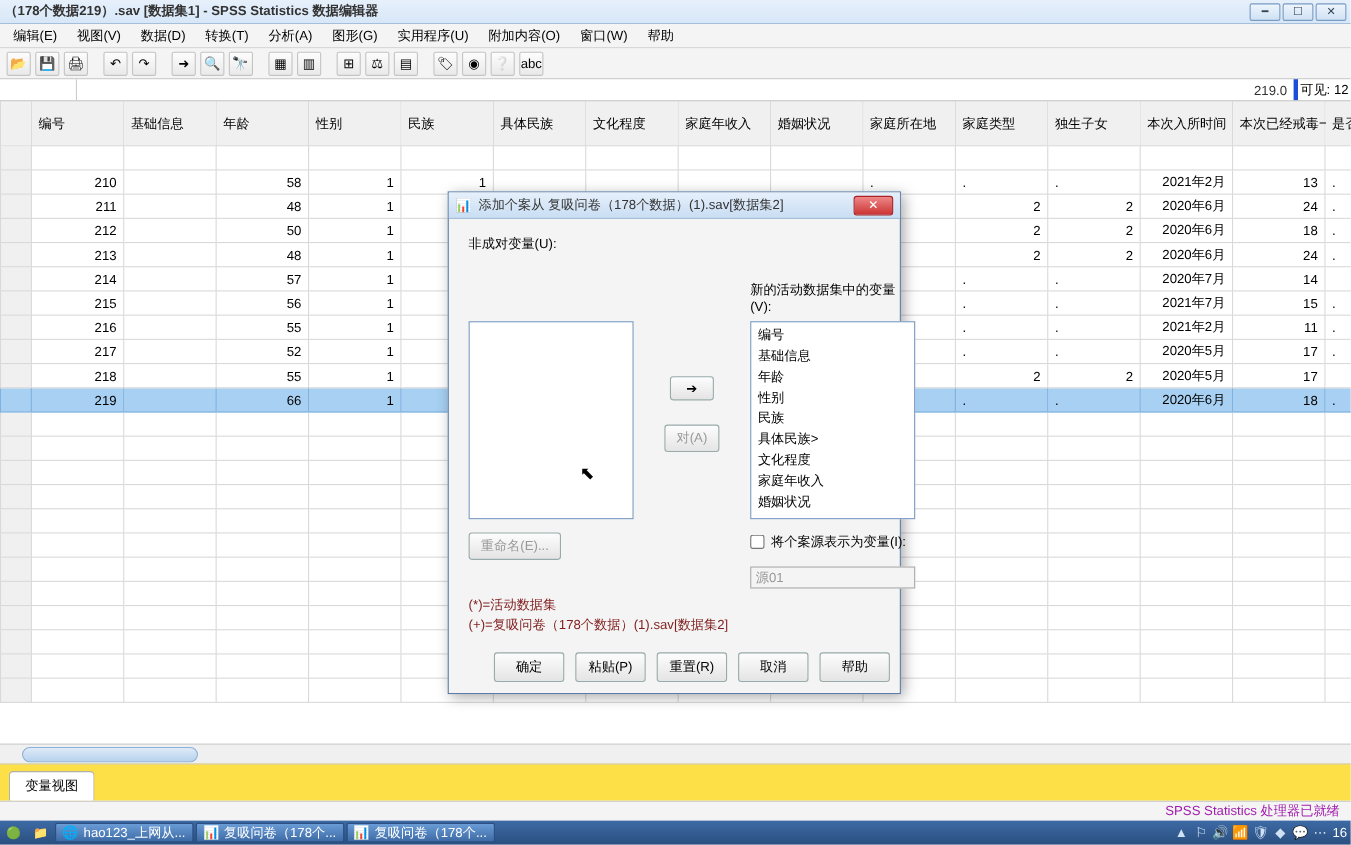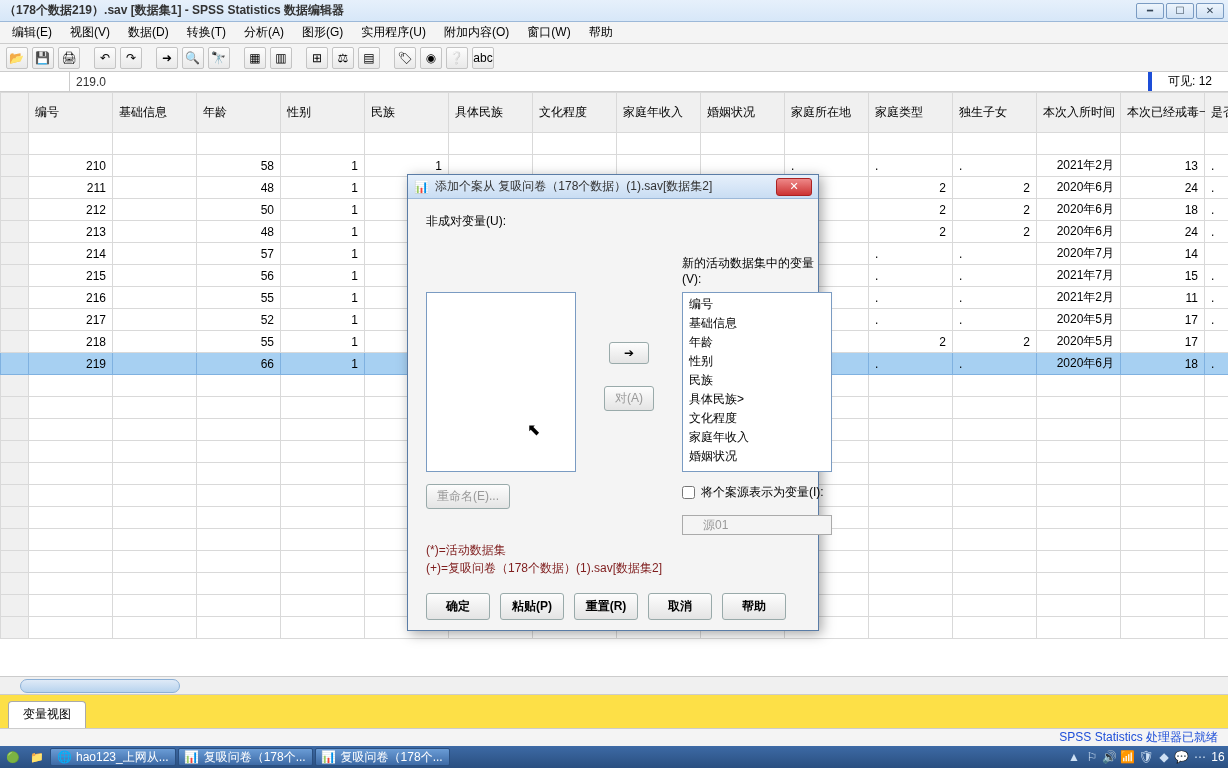--- a/index.html
+++ b/index.html
@@ -10,41 +10,41 @@
 .win-controls { display: flex; gap: 2px; }
 .win-btn { width: 28px; height: 16px; border: 1px solid #7a9bc2; background: linear-gradient(#eef5fc,#cfe1f4); border-radius: 2px; display: flex; align-items: center; justify-content: center; font-size: 10px; color: #345; }
 
 .menubar { height: 22px; background: #f4f4f4; border-bottom: 1px solid #ccc; display: flex; align-items: center; padding: 3px 4px; gap: 2px; }
 .menubar .mi { padding: 2px 8px; cursor: default; }
 
 .toolbar { height: 28px; background: #f4f4f4; border-bottom: 1px solid #ccc; display: flex; align-items: center; padding: 0 6px; gap: 4px; }
 .tbtn { width: 22px; height: 22px; border: 1px solid #c4c4c4; background: linear-gradient(#fdfdfd,#e9e9e9); border-radius: 2px; display: flex; align-items: center; justify-content: center; font-size: 12px; }
 .tsep { width: 6px; }
 
-.formula { height: 20px; display: flex; align-items: center; border-bottom: 1px solid #ccc; }
+.formula { height: 20px; display: flex; align-items: center; border-bottom: 1px solid #ccc; text-align: right; }
 .formula .addr { width: 70px; border-right: 1px solid #ccc; height: 100%; }
 .formula .val { flex: 1; padding: 0 6px; color: #333; }
-.formula .vis { padding: 0 16px; border-left: 4px solid #1d4ed8; height: 100%; display: flex; align-items: center; }
+.formula .vis { padding: 0 2px; border-left: 4px solid #1d4ed8; height: 100%; display: flex; align-items: center; }
 
 .gridarea { position: absolute; top: 92px; left: 0; right: 0; bottom: 92px; overflow: hidden; }
 table { border-collapse: collapse; table-layout: fixed; width: 100%; }
 th, td { border: 1px solid #d9d9d9; height: 22px; padding: 0 6px; text-align: left; white-space: nowrap; }
 th { background: #f0f0f0; font-weight: normal; height: 40px; vertical-align: middle; position: sticky; top: 0; }
 .rowh { width: 28px; background: #f0f0f0; text-align: center; }
 td.num { text-align: right; }
 tr.sel td, tr.sel .rowh { background: #a7d0f2; }
 tr.sel td { border-color: #7fb1e0; }
 
 .scrollbar-h { position: absolute; bottom: 74px; left: 0; right: 0; height: 18px; background: #f0f0f0; border-top: 1px solid #ccc; display: flex; align-items: center; }
 .scrollbar-h .thumb { width: 160px; height: 14px; background: linear-gradient(#dfeaf7,#b7d3ee); border: 1px solid #8cb0d6; border-radius: 7px; margin-left: 20px; }
 
 .bottombar { position: absolute; bottom: 40px; left: 0; right: 0; height: 34px; background: #fde047; border-top: 1px solid #ccc; display: flex; }
 .viewtab { border: 1px solid #aaa; border-bottom: none; padding: 4px 14px; margin: 6px 0 0 8px; background: #fff; border-radius: 4px 4px 0 0; }
 
-.statusbar { position: absolute; bottom: 22px; left: 0; right: 0; height: 18px; background: #f4f4f4; border-top: 1px solid #ccc; display: flex; justify-content: flex-end; align-items: flex-end; padding: 0 10px; color: #1d4ed8; }
+.statusbar { position: absolute; bottom: 22px; left: 0; right: 0; height: 18px; background: #f4f4f4; border-top: 1px solid #ccc; display: flex; justify-content: flex-end; align-items: flex-end; padding: 0 10px; color: #a21caf; }
 
 .taskbar { position: absolute; bottom: 0; left: 0; right: 0; height: 22px; background: linear-gradient(#3d6aa5,#2a4f80); display: flex; align-items: center; gap: 2px; padding: 0 2px; }
 .task-item { height: 18px; background: linear-gradient(#6a9cd6,#3d6aa5); border: 1px solid #2a4f80; border-radius: 2px; display: flex; align-items: center; gap: 4px; padding: 0 6px; color: #fff; font-size: 11px; }
 .task-item.plain { background: transparent; border: none; width: 22px; padding: 0; justify-content: center; }
 .task-tray { margin-left: auto; display: flex; gap: 2px; align-items: center; }
 .tray-i { width: 16px; height: 16px; display: flex; align-items: center; justify-content: center; color: #cfe1f4; font-size: 12px; }
 
 
 .dialog { position: absolute; left: 407px; top: 174px; width: 412px; background: #f4f4f4; border: 1px solid #5a7ca6; box-shadow: 3px 3px 12px rgba(0,0,0,.35); }
 .dlg-title { height: 24px; background: linear-gradient(#e6f0fb,#c9ddf3); display: flex; align-items: center; padding: 0 6px; gap: 6px; border-bottom: 1px solid #9cb8d8; }
@@ -52,23 +52,23 @@
 .dlg-close { width: 36px; height: 18px; background: linear-gradient(#e88,#c33); border: 1px solid #a22; border-radius: 3px; color: #fff; display: flex; align-items: center; justify-content: center; font-size: 11px; }
 .dlg-body { padding: 14px 18px 10px; display: grid; grid-template-columns: 150px 60px 150px; gap: 6px 23px; align-items: start; }
 .lbl { grid-column: 1; }
 .lbl2 { grid-column: 3; margin-top: 42px; }
 .listbox { border: 1px solid #7a9bc2; background: #fff; height: 180px; overflow: auto; padding: 2px; }
 .listbox .li { padding: 1px 4px; }
 .midcol { grid-column: 2; display: flex; flex-direction: column; align-items: center; justify-content: center; gap: 22px; padding-top: 50px; }
 .arrowbtn, .dlgbtn { border: 1px solid #9aa; background: linear-gradient(#fdfdfd,#e4e4e4); border-radius: 3px; padding: 3px 10px; min-width: 40px; text-align: center; }
 .arrowbtn.disabled, .dlgbtn.disabled { color: #999; }
 .chk-row { grid-column: 3; display: flex; align-items: center; gap: 6px; margin-top: 6px; }
-.txtbox { border: 1px solid #aaa; background: #f4f4f4; height: 20px; width: 100%; padding: 0 20px; color: #999; }
+.txtbox { border: 1px solid #aaa; background: #f4f4f4; height: 20px; width: 100%; padding: 0 4px; color: #999; }
 .notes { grid-column: 1 / span 3; color: #7f1d1d; margin-top: 0; line-height: 1.5; }
-.dlg-buttons { grid-column: 1 / span 3; display: flex; gap: 10px; margin-top: 10px; font-weight: bold; }
+.dlg-buttons { grid-column: 1 / span 3; display: flex; justify-content: center; gap: 10px; margin-top: 10px; }
 .dlg-buttons .dlgbtn { min-width: 64px; padding: 4px 10px; }
 .rename-row { grid-column: 1 / span 2; display: flex; margin-top: 6px; }
 
 
 .cursor { position: absolute; left: 527px; top: 420px; font-size: 16px; color: #000; pointer-events: none; }
 
 
 col.c-rowh { width: 28px; }
 col.c-std { width: 84px; }
 </style>

